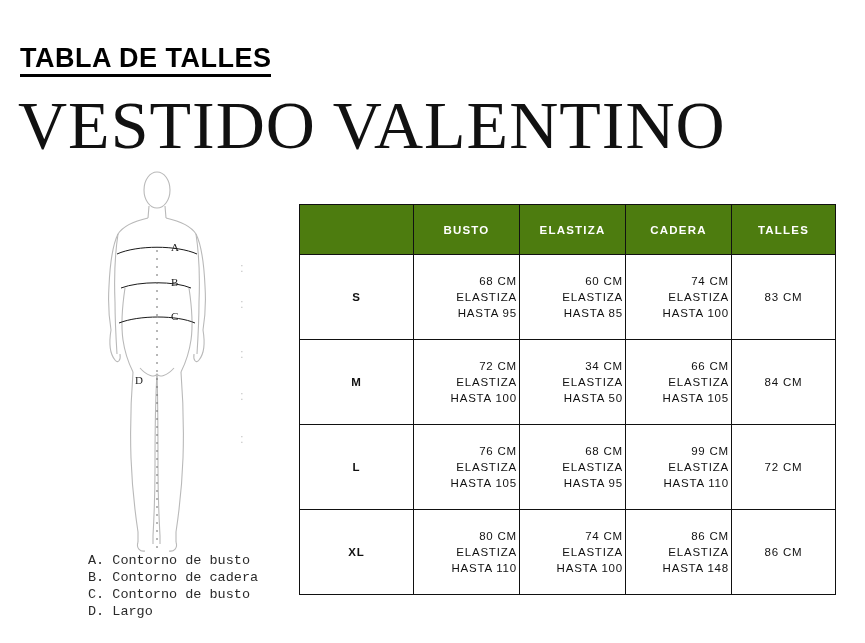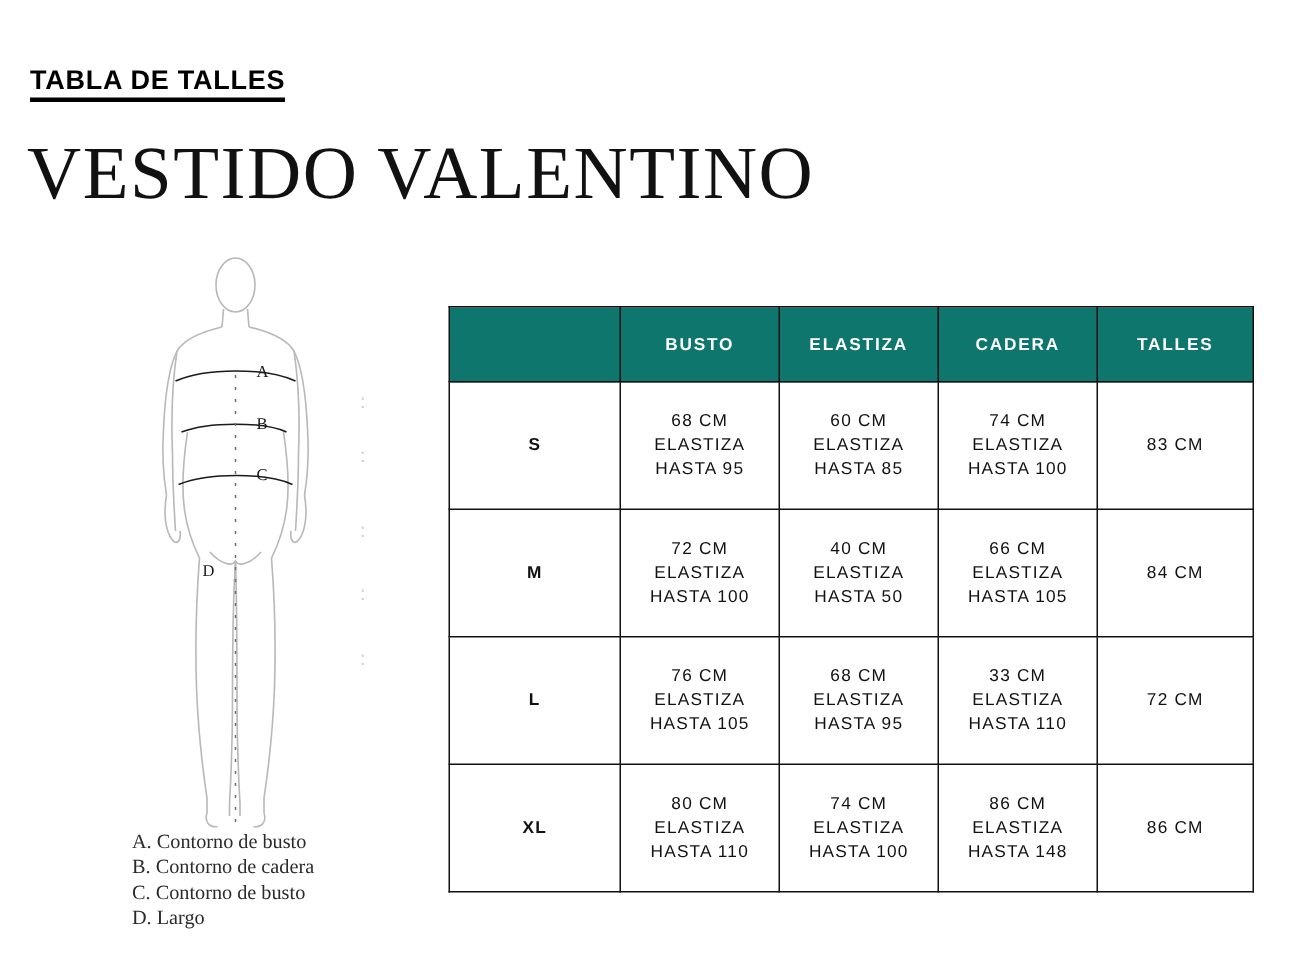--- a/index.html
+++ b/index.html
@@ -20,33 +20,33 @@
     width: 865px;
     height: 643px;
   }
   
   .title-small {
     position: absolute;
     left: 20px;
     top: 44px;
     font-family: "Liberation Sans", sans-serif;
     font-weight: bold;
-    font-size: 18px;
+    font-size: 27px;
     letter-spacing: 0.5px;
     color: #000;
     border-bottom: 3px solid #000;
     padding-bottom: 2px;
     line-height: 1.05;
   }
   .title-big {
     position: absolute;
     left: 18px;
     top: 88px;
     font-family: "Liberation Serif", serif;
-    font-size: 50px;
+    font-size: 68px;
     letter-spacing: 1px;
     color: #111;
     line-height: 1.1;
     white-space: nowrap;
   }
 
   
   .figure-wrap {
     position: absolute;
     left: 85px;
@@ -54,21 +54,21 @@
     width: 190px;
     height: 390px;
   }
   .figure-wrap svg { display: block; }
 
   
   .legend {
     position: absolute;
     left: 88px;
     top: 552px;
-    font-family: Liberation Serif, serif;
+    font-family: Liberation Mono, monospace;
     font-size: 13.5px;
     line-height: 1.27;
     color: #2a2a2a;
   }
   .legend div { white-space: nowrap; }
 
   
   .table-wrap {
     position: absolute;
     left: 299px;
@@ -79,41 +79,41 @@
     border-collapse: collapse;
     width: 536px;
     table-layout: fixed;
   }
   table.sizes th, table.sizes td {
     border: 1px solid #111;
     text-align: center;
     vertical-align: middle;
   }
   table.sizes thead th {
-    background: #0f766e;
+    background: #4d7c0f;
     color: #ffffff;
     font-size: 11.5px;
     font-weight: bold;
     letter-spacing: 1.2px;
     height: 47px;
     border: 1px solid #111;
   }
   table.sizes tbody td {
     height: 76px;
     font-size: 11.5px;
     letter-spacing: 0.8px;
     color: #111;
     padding: 4px 2px;
   }
   td.size-cell {
     font-weight: bold;
     font-size: 13px;
     letter-spacing: 1px;
   }
-  .cell-lines span { display: block; line-height: 1.42; }
+  .cell-lines span { display: block; line-height: 1.42; text-align: right; }
   col.c-size  { width: 114px; }
   col.c-meas  { width: 106px; }
   col.c-largo { width: 104px; }
 </style>
 </head>
 <body>
 
 <div class="page">
 
   <div class="title-small">TABLA DE TALLES</div>
@@ -229,21 +229,21 @@
           <td class="size-cell">M</td>
           <td>
             <div class="cell-lines">
               <span>72 CM</span>
               <span>ELASTIZA</span>
               <span>HASTA 100</span>
             </div>
           </td>
           <td>
             <div class="cell-lines">
-              <span>40 CM</span>
+              <span>34 CM</span>
               <span>ELASTIZA</span>
               <span>HASTA 50</span>
             </div>
           </td>
           <td>
             <div class="cell-lines">
               <span>66 CM</span>
               <span>ELASTIZA</span>
               <span>HASTA 105</span>
             </div>
@@ -261,21 +261,21 @@
           </td>
           <td>
             <div class="cell-lines">
               <span>68 CM</span>
               <span>ELASTIZA</span>
               <span>HASTA 95</span>
             </div>
           </td>
           <td>
             <div class="cell-lines">
-              <span>33 CM</span>
+              <span>99 CM</span>
               <span>ELASTIZA</span>
               <span>HASTA 110</span>
             </div>
           </td>
           <td>72 CM</td>
         </tr>
         <tr>
           <td class="size-cell">XL</td>
           <td>
             <div class="cell-lines">

